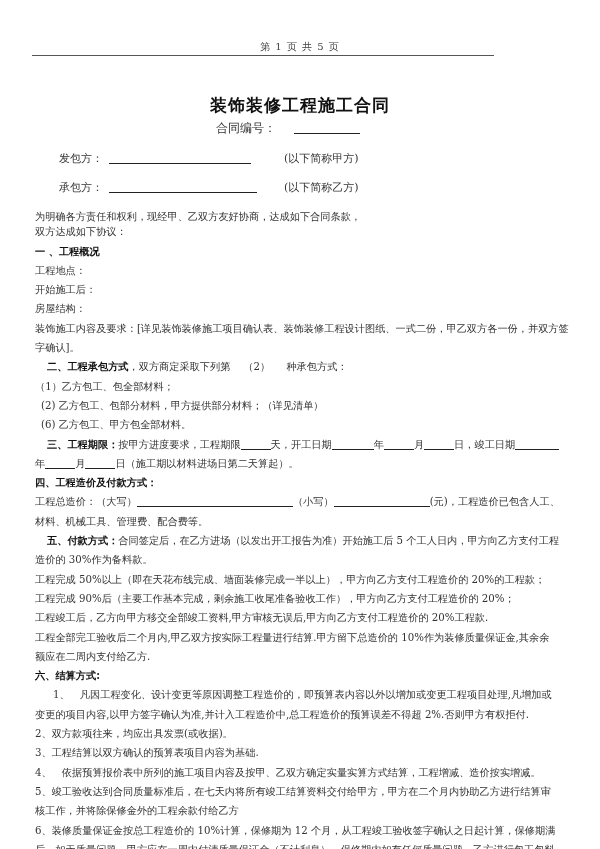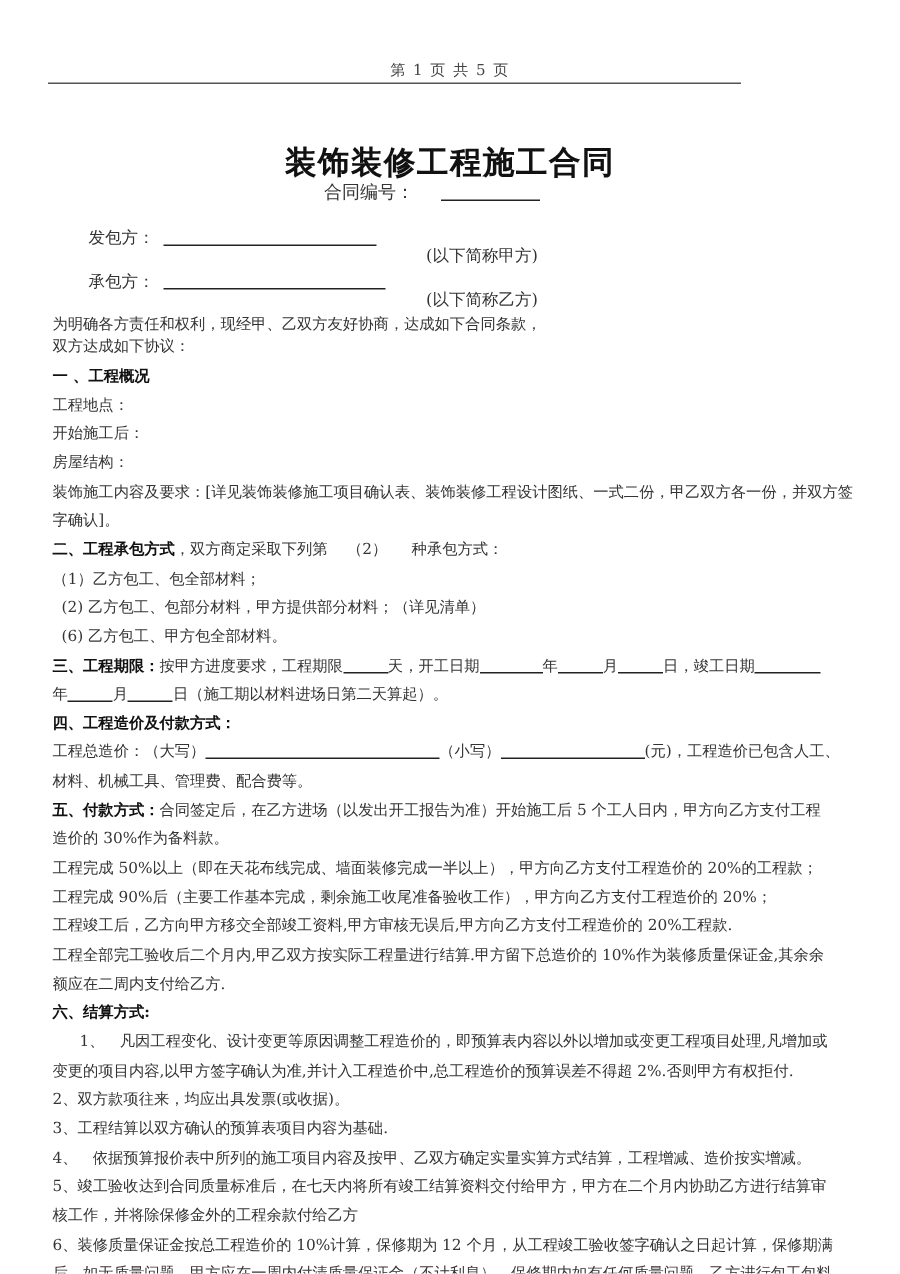--- a/index.html
+++ b/index.html
@@ -1,30 +1,30 @@
 <!DOCTYPE html>
 <html><head>
 <meta charset="utf-8">
 <style>
   html,body{margin:0;padding:0;background:#ffffff;}
   body{width:600px;height:849px;position:relative;overflow:hidden;
        font-family:"DejaVu Serif","Liberation Serif",serif;color:#2a2a2a;}
   .page{position:absolute;left:0;top:0;width:600px;height:849px;}
   .hdr{position:absolute;top:40px;left:0;width:600px;text-align:center;font-size:10px;color:#444;letter-spacing:1px;}
   .hdr-rule{position:absolute;top:55px;left:32px;width:462px;height:1px;background:#555;}
-  .title{position:absolute;top:94px;left:0;width:600px;text-align:center;font-size:21px;font-weight:bold;color:#111;letter-spacing:1px;}
+  .title{position:absolute;top:94px;left:0;width:600px;text-align:center;font-size:17px;font-weight:bold;color:#111;letter-spacing:1px;}
   .contract-no{position:absolute;top:120px;left:216px;font-size:12px;color:#333;}
   .contract-no .blank{display:inline-block;width:66px;border-bottom:1px solid #222;margin-left:18px;vertical-align:-2px;}
   .party{position:absolute;left:35px;font-size:11px;color:#333;margin-left:24px;}
   .party .blank{display:inline-block;width:142px;border-bottom:1px solid #222;margin:0 0 0 6px;vertical-align:-2px;}
-  .party .note{position:absolute;left:225px;top:12px;white-space:nowrap;}
+  .party .note{position:absolute;left:225px;top:0;white-space:nowrap;}
   .body{position:absolute;left:35px;top:207px;width:540px;font-size:10.2px;line-height:19.3px;color:#333;}
   .body p{margin:0;white-space:nowrap;}
   .body p.wrap{white-space:normal;}
-  .h{font-weight:bold;color:#111;}
+  .h{font-weight:bold;color:#111;margin-left:12px;}
   .u{display:inline-block;border-bottom:1px solid #222;vertical-align:-2px;height:11px;}
   .ind{padding-left:6px;}
 </style>
 </head>
 <body>
 
 <div class="page">
   <div class="hdr">第 1 页 共 5 页</div>
   <div class="hdr-rule"></div>
 

